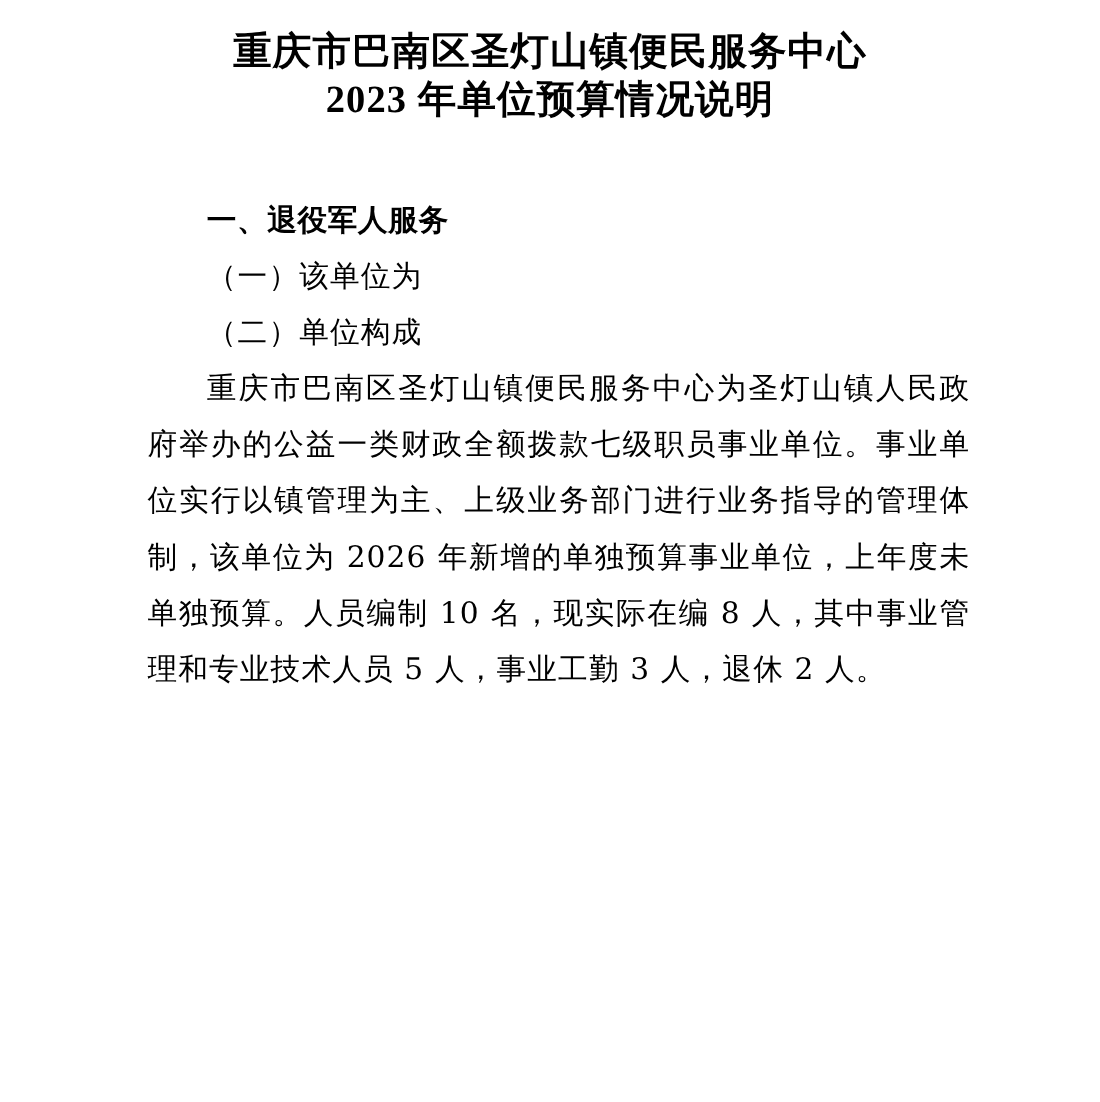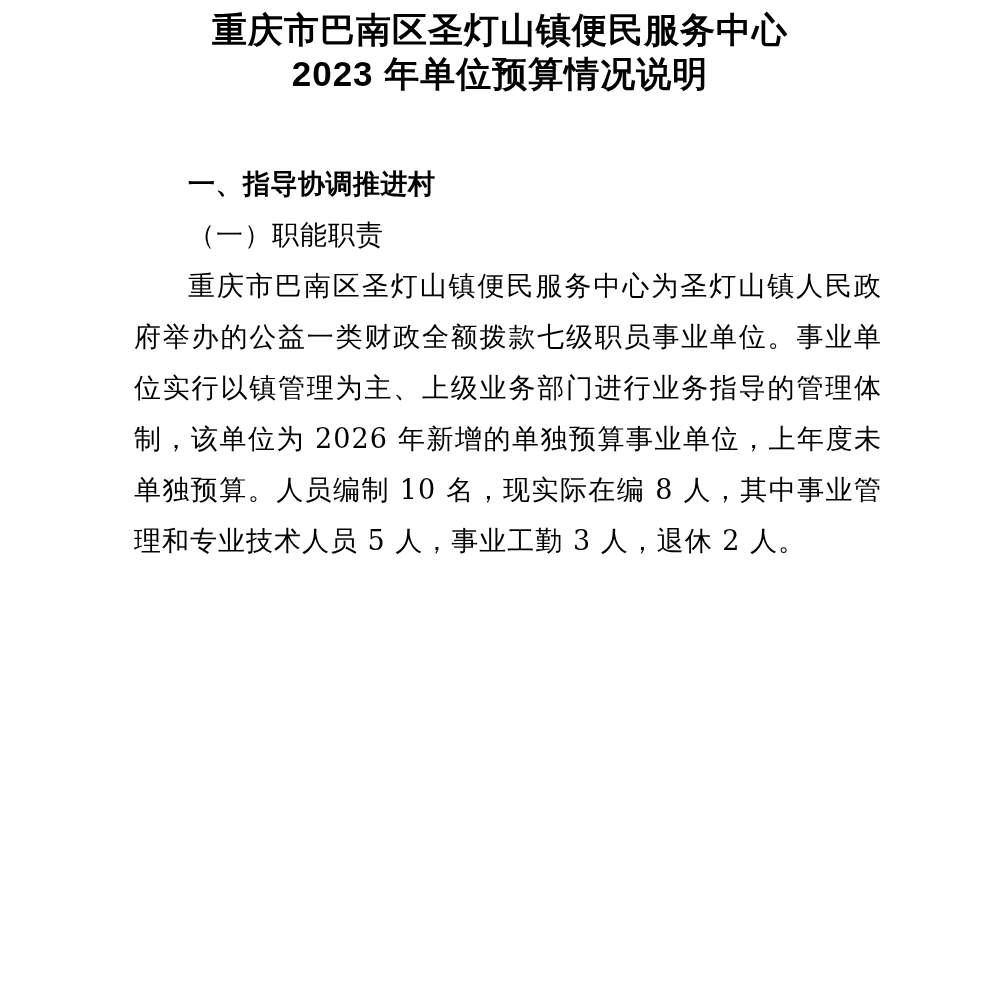--- a/index.html
+++ b/index.html
@@ -10,24 +10,24 @@
   .page {
     position: relative;
     width: 1000px;
     height: 1002px;
     background: #ffffff;
     color: #000000;
     overflow: hidden;
     font-family: "DejaVu Serif", "Liberation Serif", serif;
   }
   .title {
-    margin: 0;
+    margin: 17px;
     padding-top: 8px;
     text-align: center;
-    font-family: Liberation Sans, sans-serif;
+    font-family: Liberation Serif, serif;
     font-weight: 900;
     font-size: 35px;
     line-height: 44px;
     letter-spacing: 1px;
   }
   .title .title-line {
     display: block;
   }
   .content {
     margin: 62px 118px 0 134px; 
@@ -68,22 +68,23 @@
 </head>
 <body>
 
 <div class="page">
   <h1 class="title">
     <span class="title-line">重庆市巴南区圣灯山镇便民服务中心</span>
     <span class="title-line">2023 年单位预算情况说明</span>
   </h1>
 
   <div class="content">
-    <h2 class="section-heading">一、指导协调推进村</h2>
+    <h2 class="section-heading">一、退役军人服务</h2>
 
-    <h3 class="subsection-heading">（一）职能职责</h3>
+    <h3 class="subsection-heading">（一）该单位为</h3>
 
 
+    <h3 class="subsection-heading">（二）单位构成</h3>
 
     <p class="body-paragraph">重庆市巴南区圣灯山镇便民服务中心为圣灯山镇人民政府举办的公益一类财政全额拨款七级职员事业单位。事业单位实行以镇管理为主、上级业务部门进行业务指导的管理体制，该单位为 2026 年新增的单独预算事业单位，上年度未单独预算。人员编制 10 名，现实际在编 8 人，其中事业管理和专业技术人员 5 人，事业工勤 3 人，退休 2 人。</p>
 
   </div>
 </div>
 
 </body></html>

